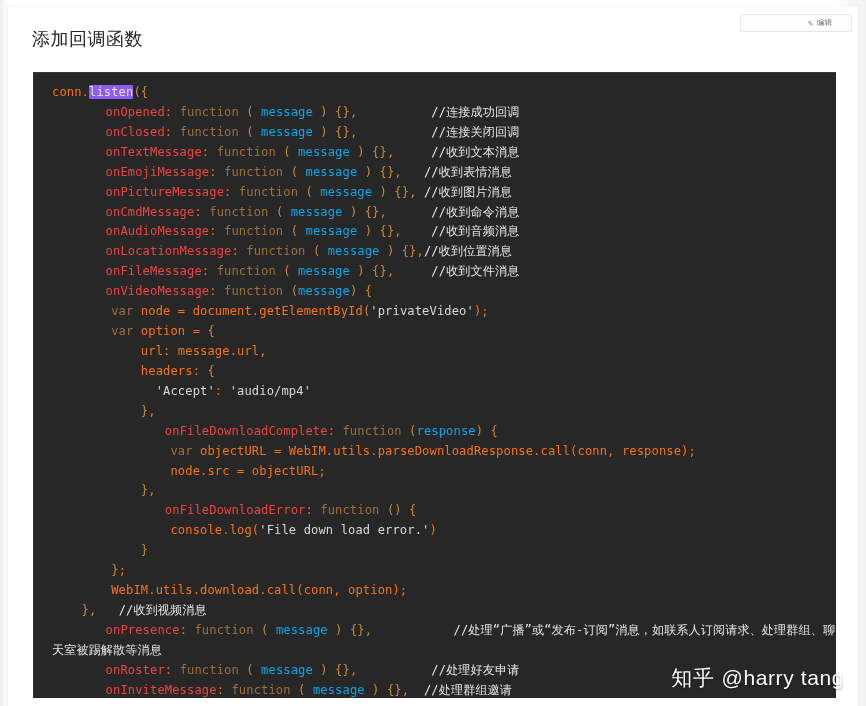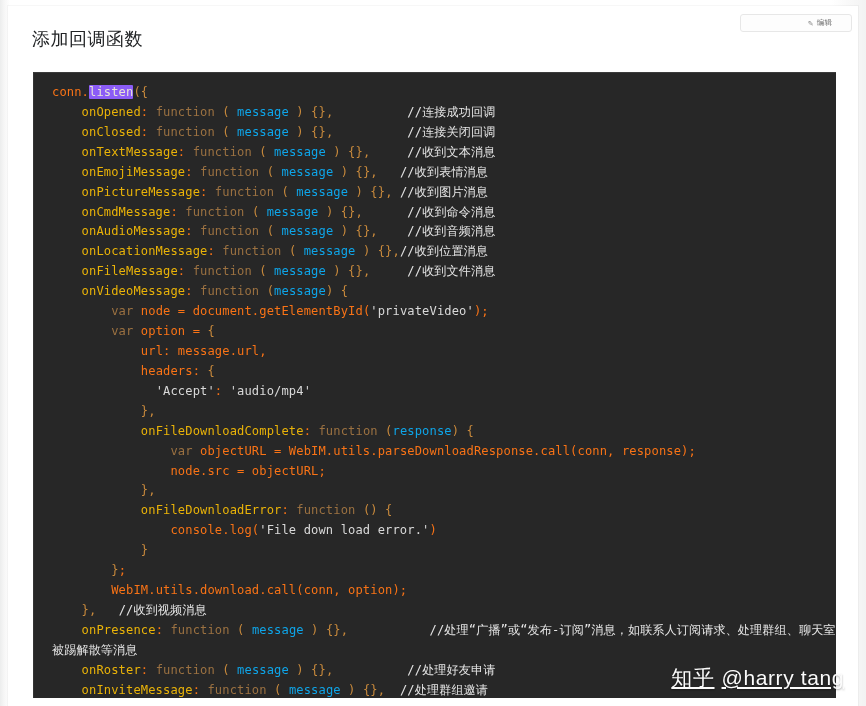--- a/index.html
+++ b/index.html
@@ -89,21 +89,21 @@
     font-family: "DejaVu Sans Mono", "Liberation Mono", monospace;
     font-size: 12.1px;
     line-height: 19.92px;
     color: #d6d6d6;
     white-space: pre-wrap;
     word-break: break-all;
     letter-spacing: 0.12px;
     tab-size: 4;
   }
   .tok-plain   { color: #f97316; }
-  .tok-prop    { color: #eab308; }
+  .tok-prop    { color: #ef4444; margin-left: 24px; }
   .tok-kw      { color: #9b7141; }
   .tok-var     { color: #0ea5e9; }
   .tok-punc    { color: #c98a3c; }
   .tok-str     { color: #d9d9d9; }
   .tok-comment { color: #e6e6e6; }
   .sel {
     background: #8b5cf6;
     color: #e8e3d8;
     border-radius: 1px;
   }
@@ -111,21 +111,20 @@
     position: absolute;
     right: 14px;
     bottom: 14px;
     font-size: 21px;
     color: #fbfbfb;
     letter-spacing: 0.6px;
     font-family: "Liberation Sans", sans-serif;
     text-shadow: 0 1px 2px rgba(0,0,0,0.35);
     white-space: nowrap;
     pointer-events: none;
-    text-decoration: underline;
   }
   .wm-zh { margin-right: 7px; }
 </style>
 </head>
 <body>
 
 <div class="page-bg"></div>
 
 <div class="card">
 

